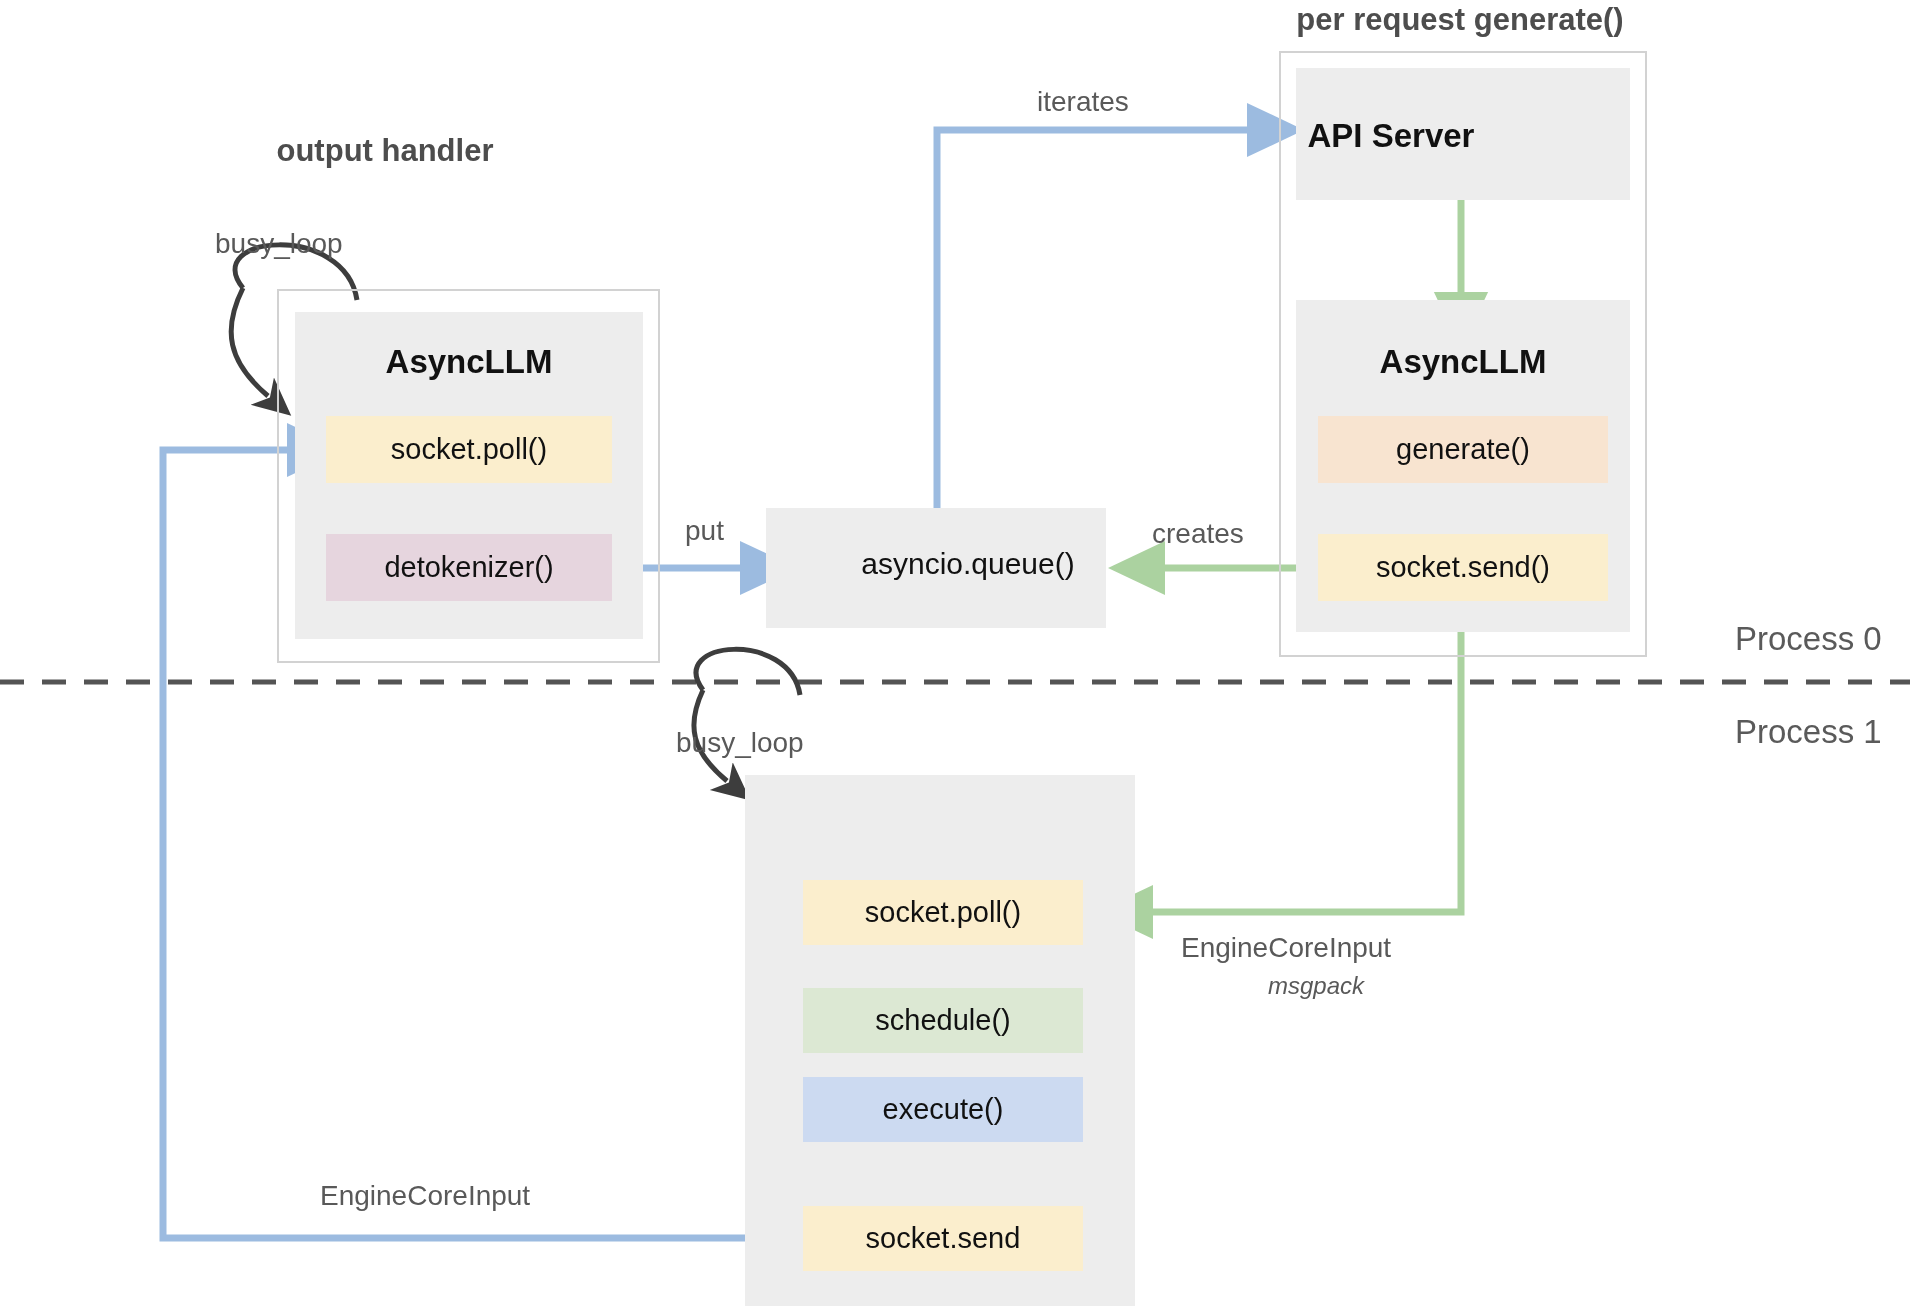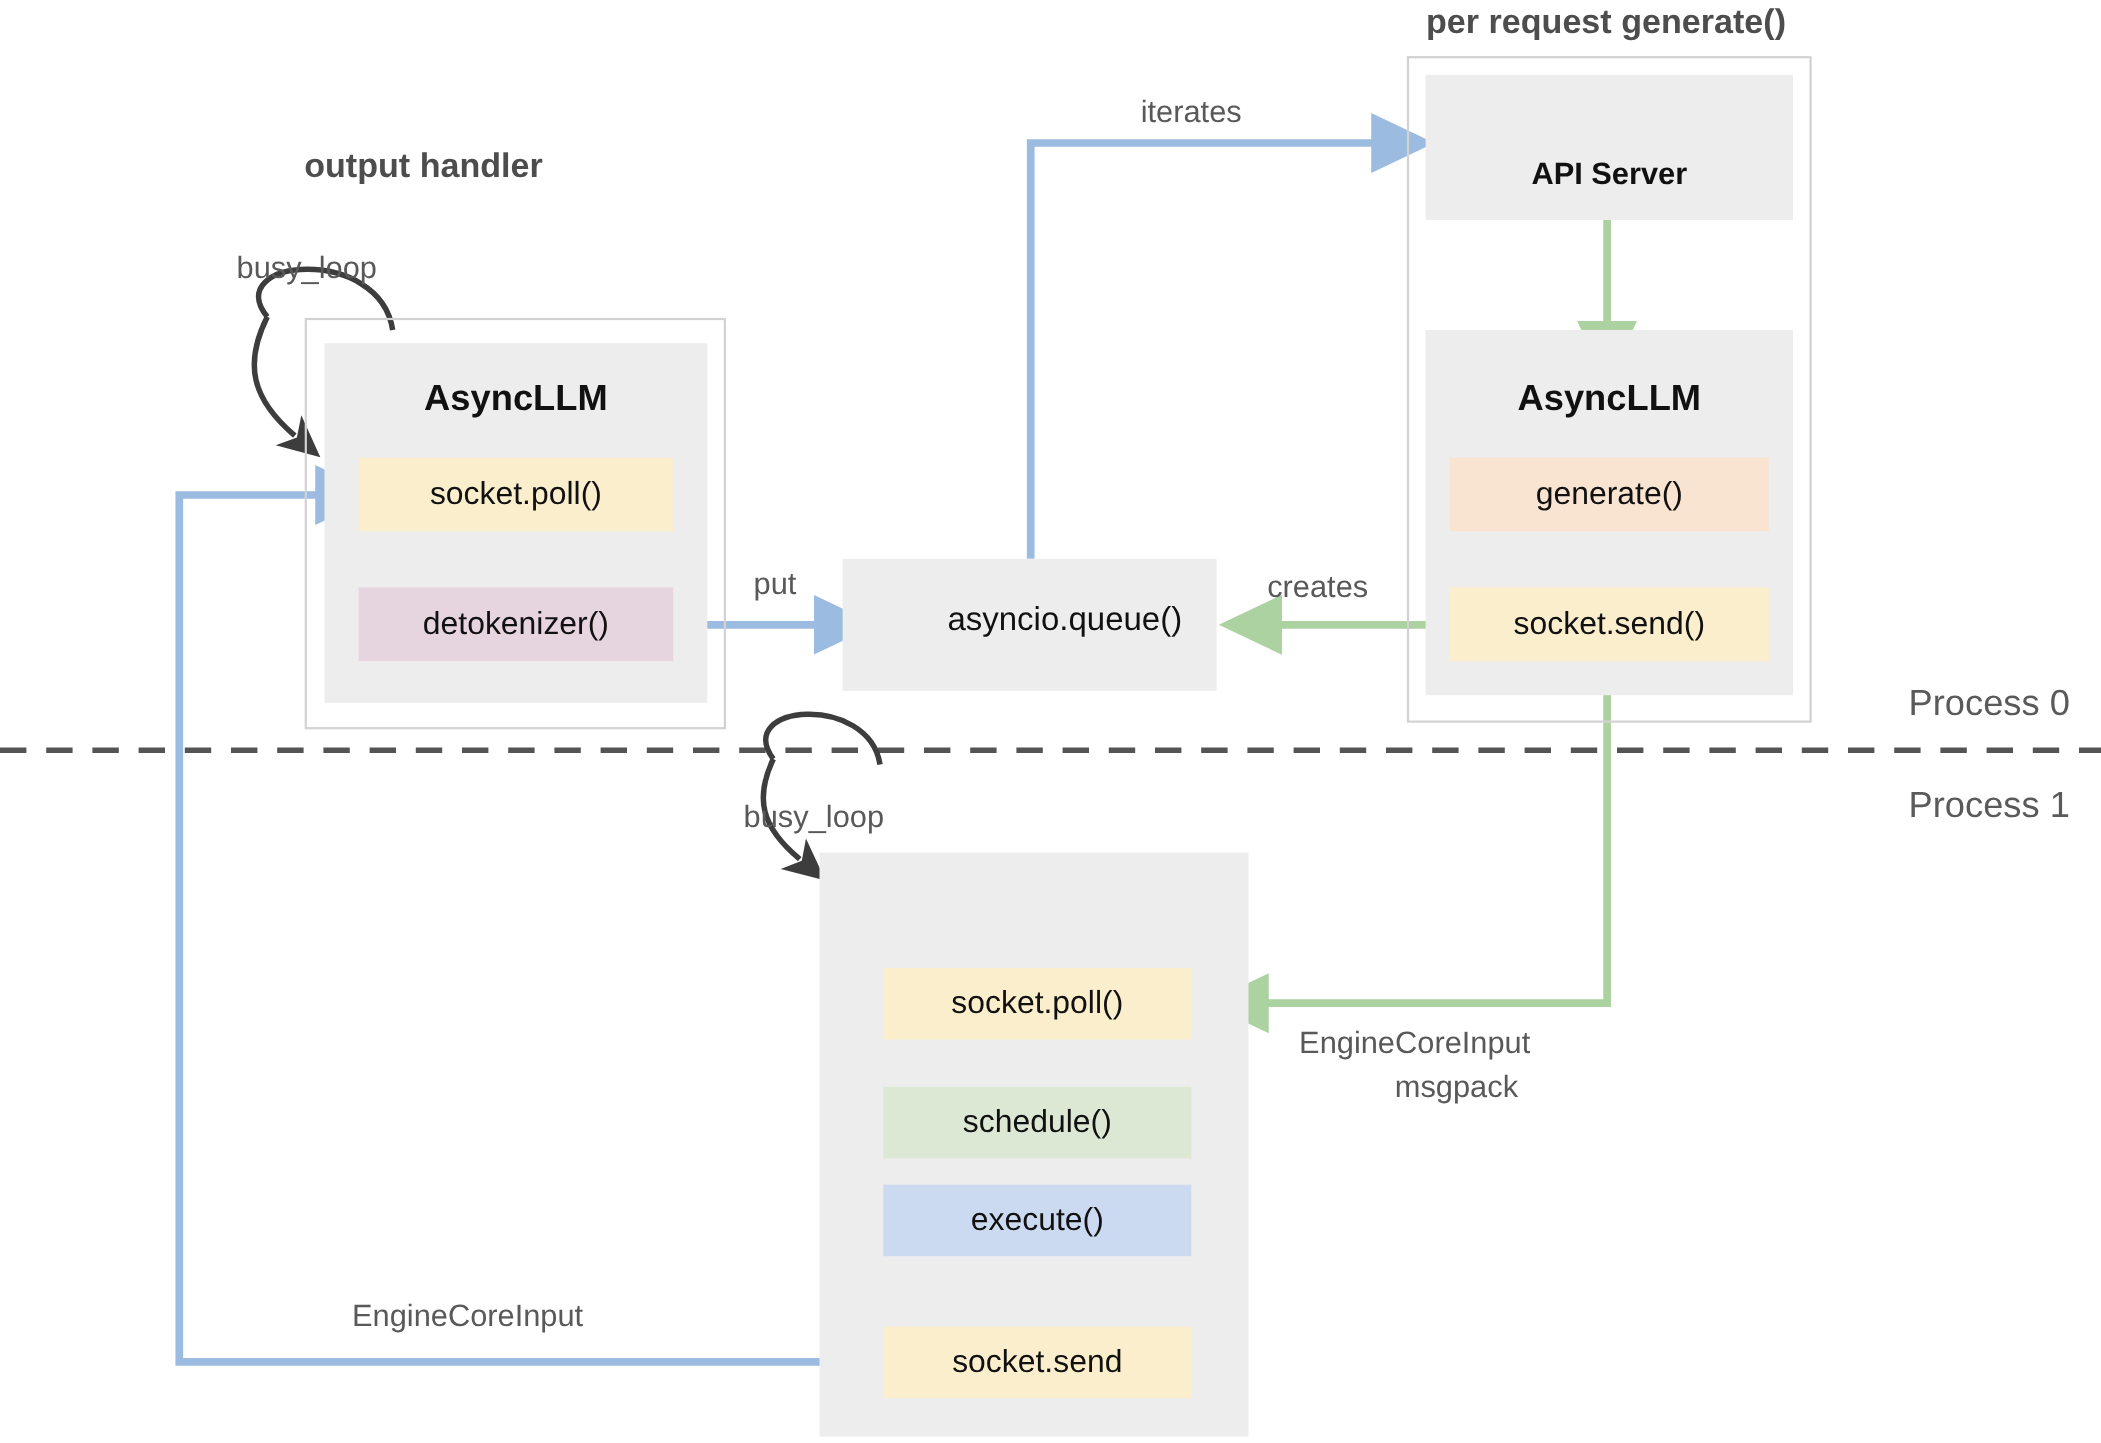--- a/index.html
+++ b/index.html
@@ -62,21 +62,22 @@
     font-size: 29px;
     white-space: nowrap;
   }
   .edge-label {
     position: absolute;
     color: #595959;
     white-space: nowrap;
     font-size: 28px;
   }
   .edge-label.small-italic {
-    font-size: 28px;
+    font-style: italic;
+    font-size: 24px;
   }
   .proc-label {
     position: absolute;
     color: #5a5a5a;
     font-size: 33px;
     white-space: nowrap;
   }
   .plain-box-label {
     position: absolute;
     display: flex;
@@ -149,21 +150,21 @@
   <div class="edge-label" style="left:685px; top:515px;">put</div>
 
   <div class="edge-label" style="left:1152px; top:518px;">creates</div>
 
   <div class="edge-label" style="left:1037px; top:86px;">iterates</div>
 
   <div class="outer-frame" style="left:1279px; top:51px; width:368px; height:606px;"></div>
 
   <div class="grey-box" style="left:1296px; top:68px; width:334px; height:132px;"></div>
 
-  <div class="title-bold" style="left:1296px; top:117px; width:334px; font-size:28px;margin-top:25px;">API Server</div>
+  <div class="title-bold" style="left:1224px; top:117px; width:334px; font-size:33px;">API Server</div>
 
   <div class="grey-box" style="left:1296px; top:300px; width:334px; height:332px;"></div>
 
   <div class="title-bold" style="left:1296px; top:343px; width:334px; font-size:33px;">AsyncLLM</div>
 
   <div class="chip" style="left:1318px; top:416px; width:290px; height:67px; background:#f8e4d0;">generate()</div>
 
   <div class="chip" style="left:1318px; top:534px; width:290px; height:67px; background:#fbeecd;">socket.send()</div>
 
   <div class="proc-label" style="left:1735px; top:620px;">Process 0</div>

